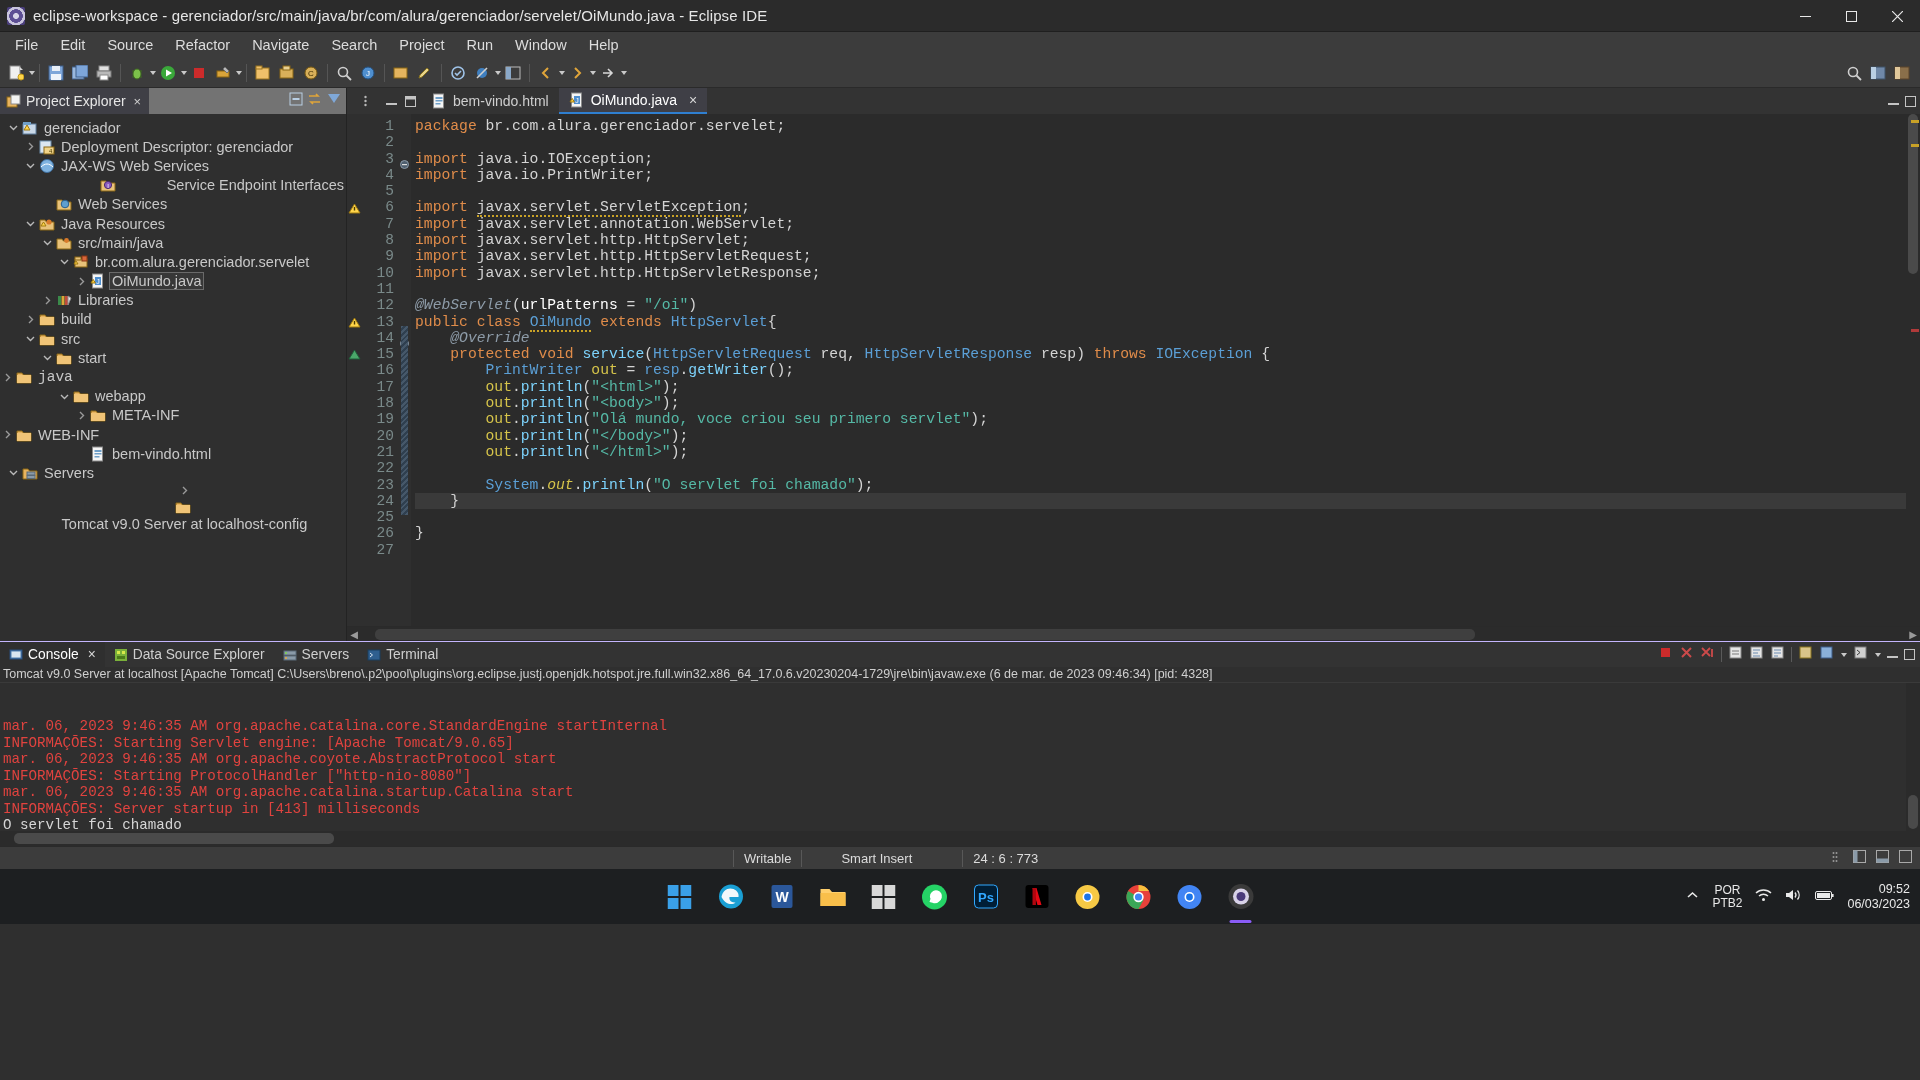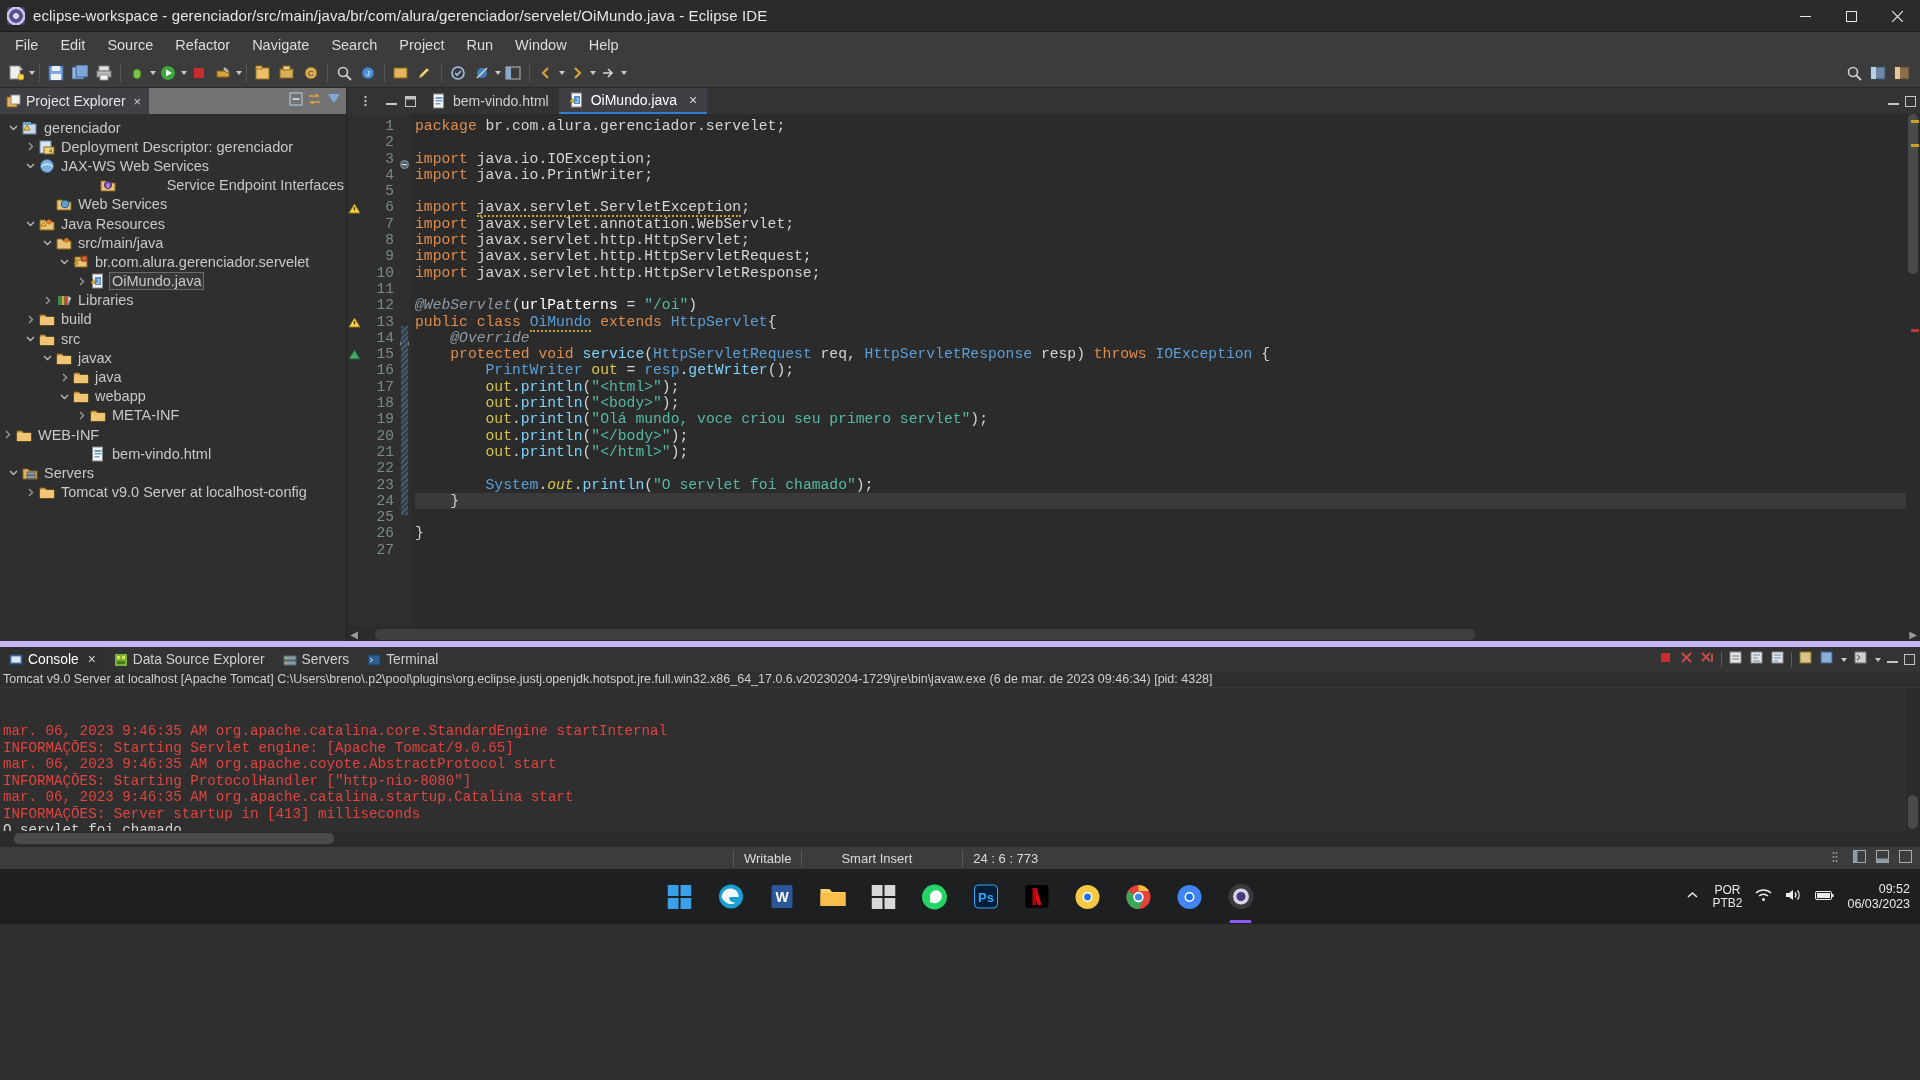--- a/index.html
+++ b/index.html
@@ -72,21 +72,21 @@
   .cl.hl { background: #3a3a3a; }
   #vscroll-ed { position: absolute; right: 0; top: 0; width: 14px; height: 100%; background: #2b2b2b; }
   #vscroll-ed .thumb { position:absolute; top:0; left:2px; width:10px; height:160px; background:#4a4a4a; border-radius:5px;}
   #overview { position:absolute; right:0; top:0; width:14px; height:100%; }
   .ovmark { position:absolute; right:1px; width:8px; height:3px; }
   #hscroll-ed { height: 15px; background: #2b2b2b; display: flex; align-items: center; border-top:1px solid #2a2a2a;}
   #hscroll-ed .htrack { flex:1; height:11px; background:#2b2b2b; position:relative; margin:0 14px;}
   #hscroll-ed .hthumb { position:absolute; left:0; top:0; height:11px; width:1100px; background:#3f3f3f; border-radius:5px;}
   .sarr { width:14px; text-align:center; color:#9a9a9a; font-size:10px;}
   
-  #console-panel { height: 205px; background: #2f2f2f; display: flex; flex-direction: column; border-top:6px solid #c4b5fd;}
+  #console-panel { height: 205px; background: #2f2f2f; display: flex; flex-direction: column; border-top:1px solid #c4b5fd;}
   #console-tabrow { height: 25px; background: #333333; display: flex; align-items: center; position: relative; }
   .ctab { display: flex; align-items: center; gap: 5px; padding: 0 9px; height: 25px; font-size: 13.8px; color: #cfcfcf; }
   .ctab.active { background: #2f2f2f; color: #ffffff; }
   #console-toolicons { position: absolute; right: 5px; top: 0; height: 25px; display: flex; align-items: center; gap: 6px; }
   #console-header { height: 16px; background: #2f2f2f; color: #cfcfcf; font-size: 12.5px;
                     padding-left: 3px; white-space: nowrap; overflow: hidden; border-bottom: 1px solid #3a3a3a; }
   #console-body { flex: 1; background: #2f2f2f; font-family: "Liberation Mono", monospace;
                   font-size: 14.2px; padding: 3px 0 0 3px; overflow: hidden; position: relative; white-space: pre; }
   .co-err { color: #e1433f; height: 16.5px; line-height: 16.5px;}
   .co-out { color: #d6d6d6; height: 16.5px; line-height: 16.5px;}
@@ -510,23 +510,23 @@
             <svg width="9" height="9" viewBox="0 0 9 9">
               <path d="M1 3l3.5 3.5L8 3" stroke="#b9b9b9" stroke-width="1.4" fill="none"></path>
             </svg>
           </span>
           <span class="ticon">
             <svg width="16" height="16">
               <path d="M1 4h5l1.5 2H15v8H1z" fill="#e8b35e" stroke="#8a6614"></path>
               <path d="M1 6h14v8H1z" fill="#f0c477"></path>
             </svg>
           </span>
-          <span class="tlabel">javax</span>
-        </div>
-        <div class="trow" style="padding-left: 57px;">
+          <span class="tlabel">start</span>
+        </div>
+        <div class="trow" style=" font-family: Liberation Mono, monospace;">
           <span class="arrow">
             <svg width="9" height="9" viewBox="0 0 9 9">
               <path d="M3 1l3.5 3.5L3 8" stroke="#9a9a9a" stroke-width="1.4" fill="none"></path>
             </svg>
           </span>
           <span class="ticon">
             <svg width="16" height="16">
               <path d="M1 4h5l1.5 2H15v8H1z" fill="#e8b35e" stroke="#8a6614"></path>
               <path d="M1 6h14v8H1z" fill="#f0c477"></path>
             </svg>
@@ -593,21 +593,21 @@
           </span>
           <span class="ticon">
             <svg width="16" height="16">
               <path d="M1 4h5l1.5 2H15v8H1z" fill="#e8b35e" stroke="#8a6614"></path>
               <rect x="5" y="7" width="8" height="3" fill="#8a9aa8" stroke="#5a6a78"></rect>
               <rect x="5" y="10.5" width="8" height="3" fill="#8a9aa8" stroke="#5a6a78"></rect>
             </svg>
           </span>
           <span class="tlabel">Servers</span>
         </div>
-        <div class="trow" style="padding-left: 23px;">
+        <div class="trow" style="padding-left: 23px; flex-direction: column;">
           <span class="arrow">
             <svg width="9" height="9" viewBox="0 0 9 9">
               <path d="M3 1l3.5 3.5L3 8" stroke="#9a9a9a" stroke-width="1.4" fill="none"></path>
             </svg>
           </span>
           <span class="ticon">
             <svg width="16" height="16">
               <path d="M1 4h5l1.5 2H15v8H1z" fill="#e8b35e" stroke="#8a6614"></path>
               <path d="M1 6h14v8H1z" fill="#f0c477"></path>
             </svg>

